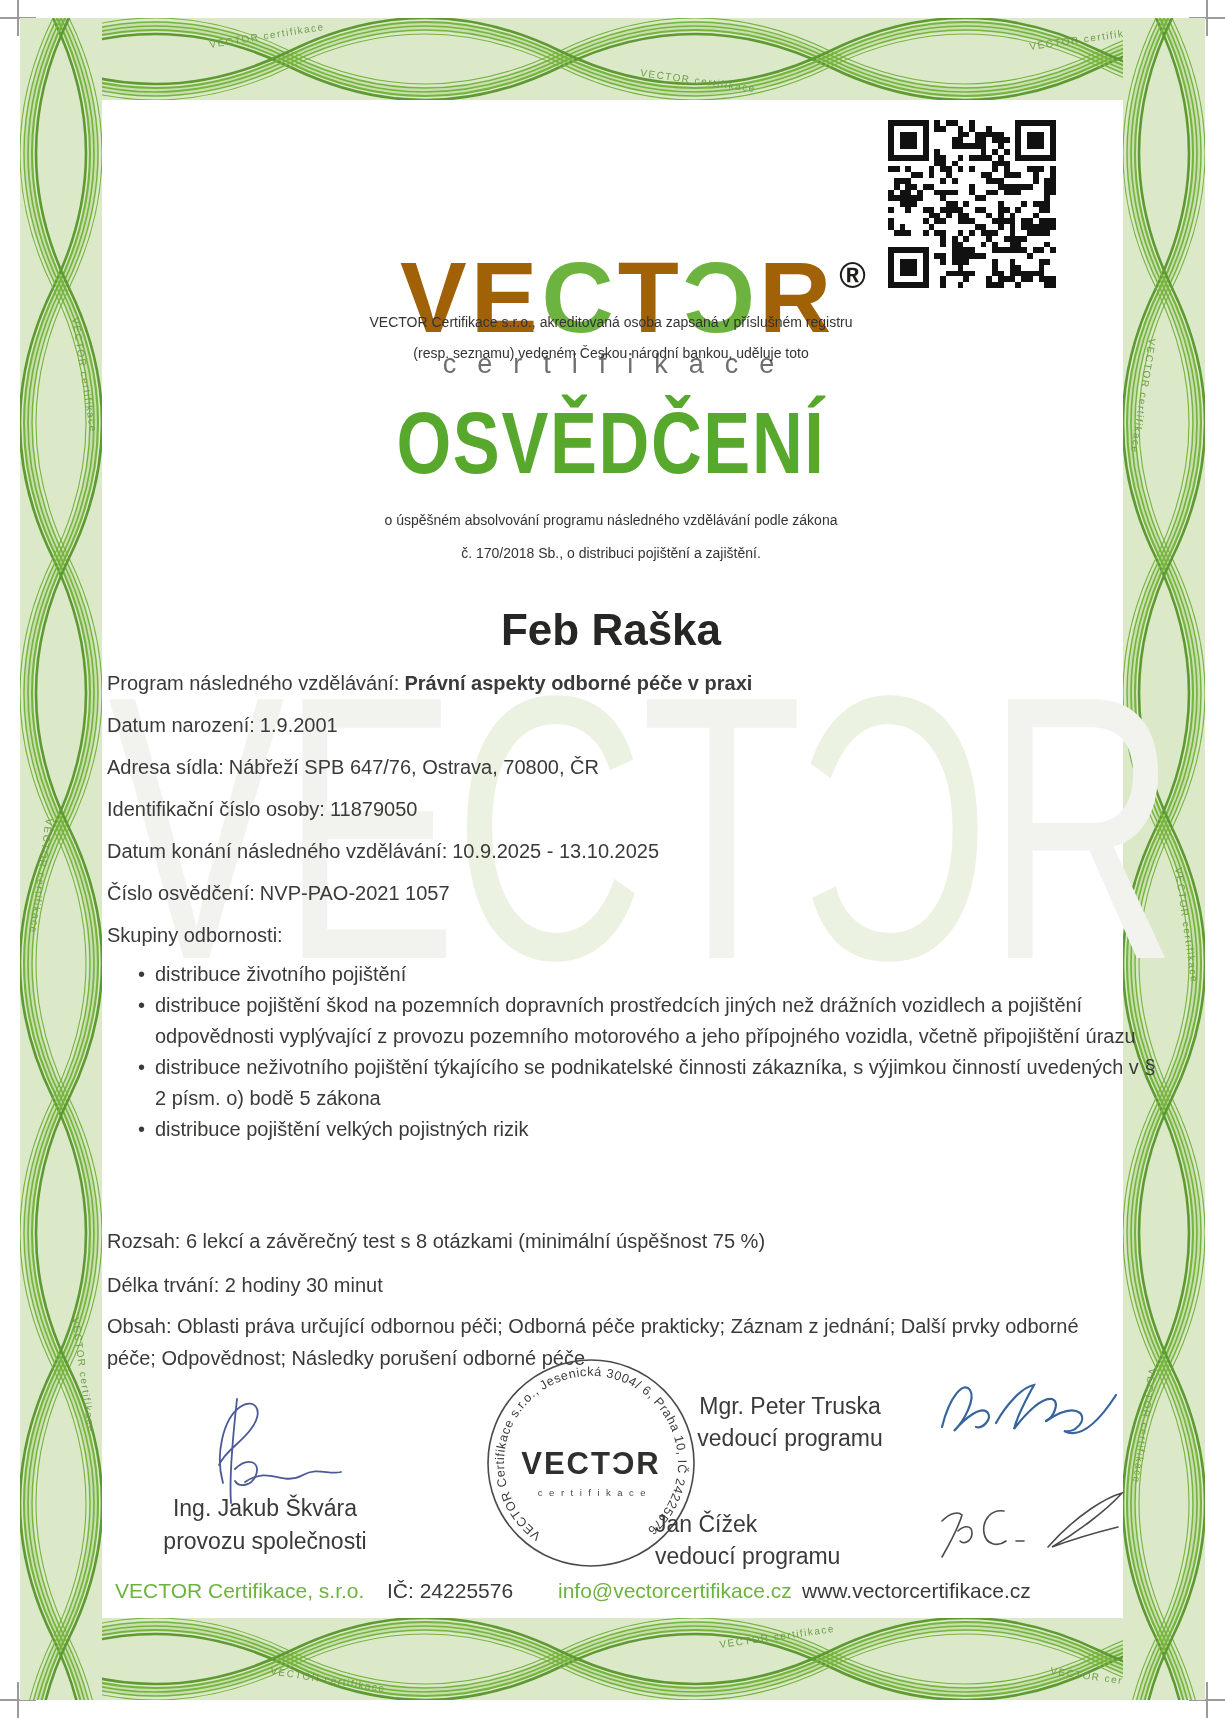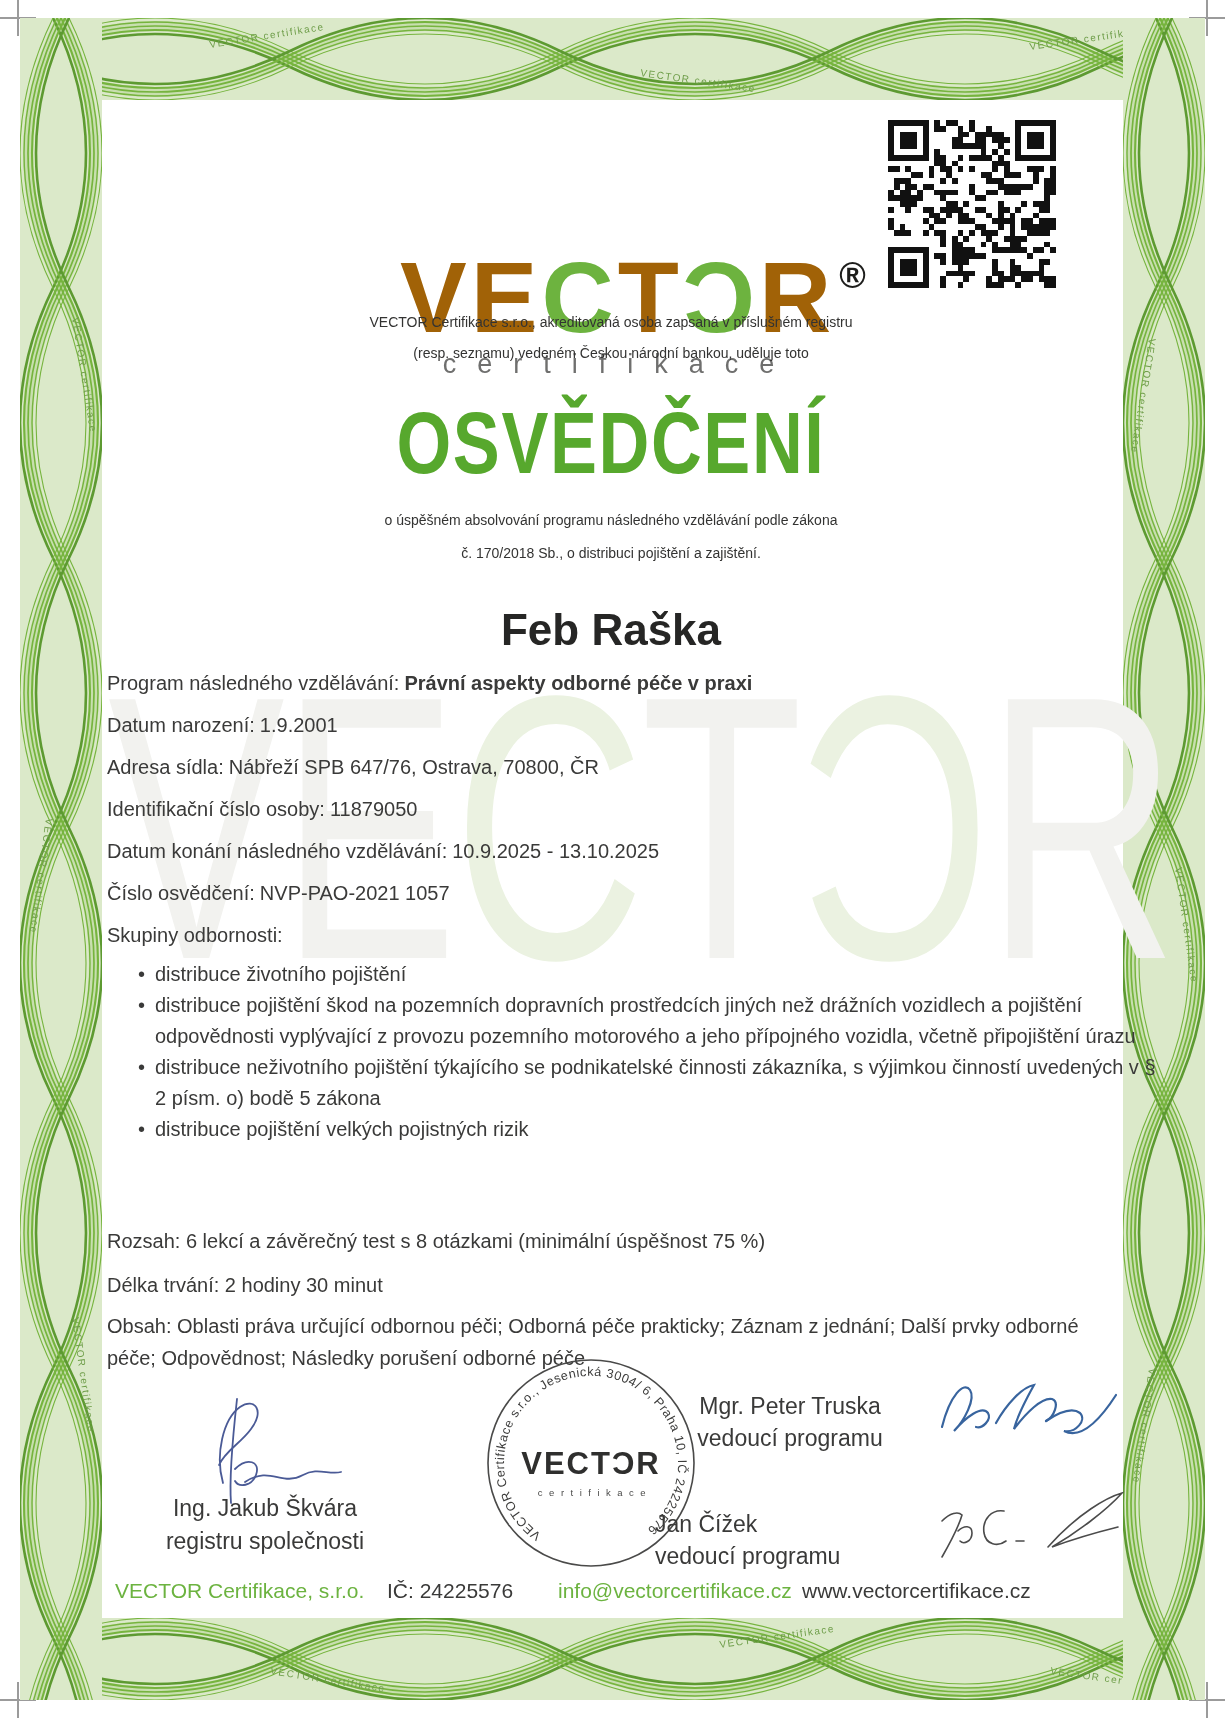--- a/index.html
+++ b/index.html
@@ -438,21 +438,21 @@
   </div>
 
   <svg class="sig-svg sig-skvara" width="170" height="125" viewBox="0 0 170 125" fill="none" stroke="#4a5a96" stroke-width="1.8" stroke-linecap="round">
     <path d="M38,98 C30,70 38,34 55,22 C70,12 80,26 66,44 C56,58 40,66 34,80"></path>
     <path d="M52,14 C48,50 44,92 46,118"></path>
     <path d="M50,84 C62,72 76,76 71,90 C67,101 54,103 50,96"></path>
     <path d="M60,97 C86,80 96,102 118,90 C132,82 144,90 156,87"></path>
   </svg>
   <div class="sig-text sig-left-text">
     <div>Ing. Jakub Škvára</div>
-    <div>registru společnosti</div>
+    <div>provozu společnosti</div>
   </div>
 
   <svg class="seal" width="210" height="210" viewBox="0 0 210 210">
     <circle cx="105" cy="105" r="103" fill="#ffffff" fill-opacity="0" stroke="#4a4a49" stroke-width="1.6"></circle>
     <defs>
       <path id="sealArc" d="M55.4,176.3 A87,87 0 1 1 154.6,176.3" fill="none"></path>
     </defs>
     <text font-size="12.6" fill="#3c3c3b" letter-spacing="0.6">
       <textPath href="#sealArc">VECTOR Certifikace s.r.o., Jesenická 3004/ 6, Praha 10, IČ 24225576</textPath>
     </text>

